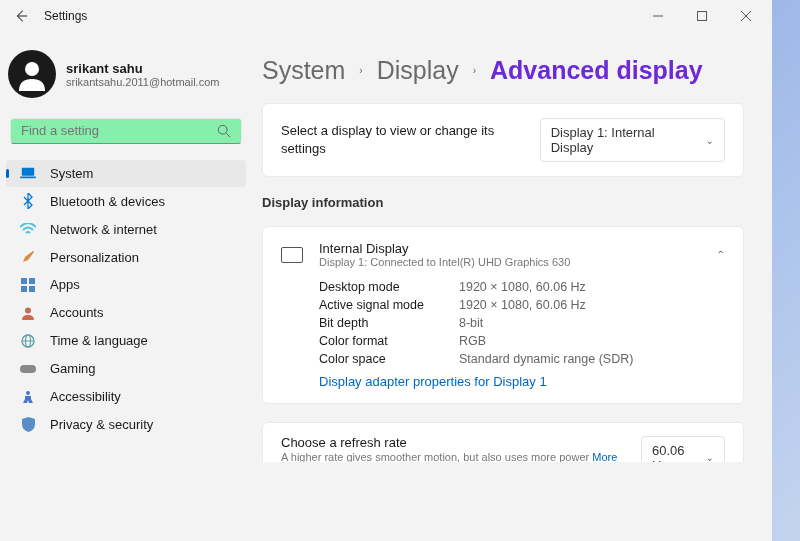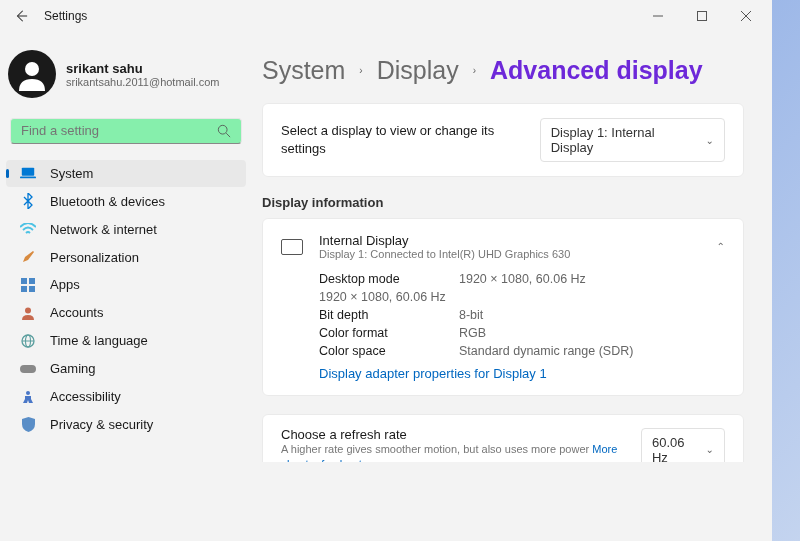--- a/index.html
+++ b/index.html
@@ -25,21 +25,21 @@
     .nav-item.active::before { content: ""; position: absolute; left: 0; top: 9px; bottom: 9px; width: 3px; background: #0067c0; border-radius: 3px; }
     .nav-icon { width: 16px; height: 16px; display: flex; align-items: center; justify-content: center; font-size: 15px; }
     .main { flex: 1; padding: 24px 28px 0 10px; overflow-y: auto; }
     .breadcrumbs { display: flex; align-items: center; gap: 14px; font-size: 25px; color: #6b6b6b; margin-bottom: 18px; }
     .bc { cursor: pointer; }
     .bc.current { font-weight: 700; color: #6d28d9; }
     .card { background: #fff; border: 1px solid #eaeaea; border-radius: 6px; padding: 14px 18px; margin-bottom: 18px; }
     .select-row { display: flex; align-items: center; justify-content: space-between; gap: 14px; }
     .select-text { font-size: 13px; max-width: 250px; line-height: 1.4; }
     .dropdown { border: 1px solid #e1e1e1; background: #fff; border-radius: 4px; padding: 6px 10px; display: flex; align-items: center; gap: 16px; font-size: 13px; cursor: pointer; color: #333; }
-    .section-label { font-size: 13px; font-weight: 600; color: #333; margin-bottom: 8px; }
+    .section-label { font-size: 13px; font-weight: 600; color: #333; margin-bottom: 16px; }
     .card.inner { padding: 14px 18px 14px 18px; }
     .display-head { display: flex; align-items: center; gap: 16px; cursor: pointer; padding-bottom: 12px; }
     .disp-icon { width: 22px; height: 16px; border: 1.5px solid #555; border-radius: 2px; }
     .dh-title { font-size: 13px; }
     .dh-sub { font-size: 11px; color: #777; }
     .kv-table { padding-left: 38px; display: flex; flex-direction: column; gap: 4px; font-size: 12.5px; margin-bottom: 8px; }
     .kv-row { display: flex; }
     .kv-key { width: 140px; }
     .kv-val { color: #666; }
     .link { color: #0067c0; cursor: pointer; padding-left: 38px; font-size: 13px; }
@@ -227,20 +227,21 @@
             <div class="dh-sub">Display 1: Connected to Intel(R) UHD Graphics 630</div>
           </div>
           <span class="chev">⌃</span>
         </div>
         <div class="kv-table" id="kv-table">
             <div class="kv-row">
               <div class="kv-key">Desktop mode</div>
               <div class="kv-val">1920 × 1080, 60.06 Hz</div>
             </div>
             <div class="kv-row">
+              <div class="kv-key">Active signal mode</div>
               <div class="kv-val">1920 × 1080, 60.06 Hz</div>
             </div>
             <div class="kv-row">
               <div class="kv-key">Bit depth</div>
               <div class="kv-val">8-bit</div>
             </div>
             <div class="kv-row">
               <div class="kv-key">Color format</div>
               <div class="kv-val">RGB</div>
             </div>

